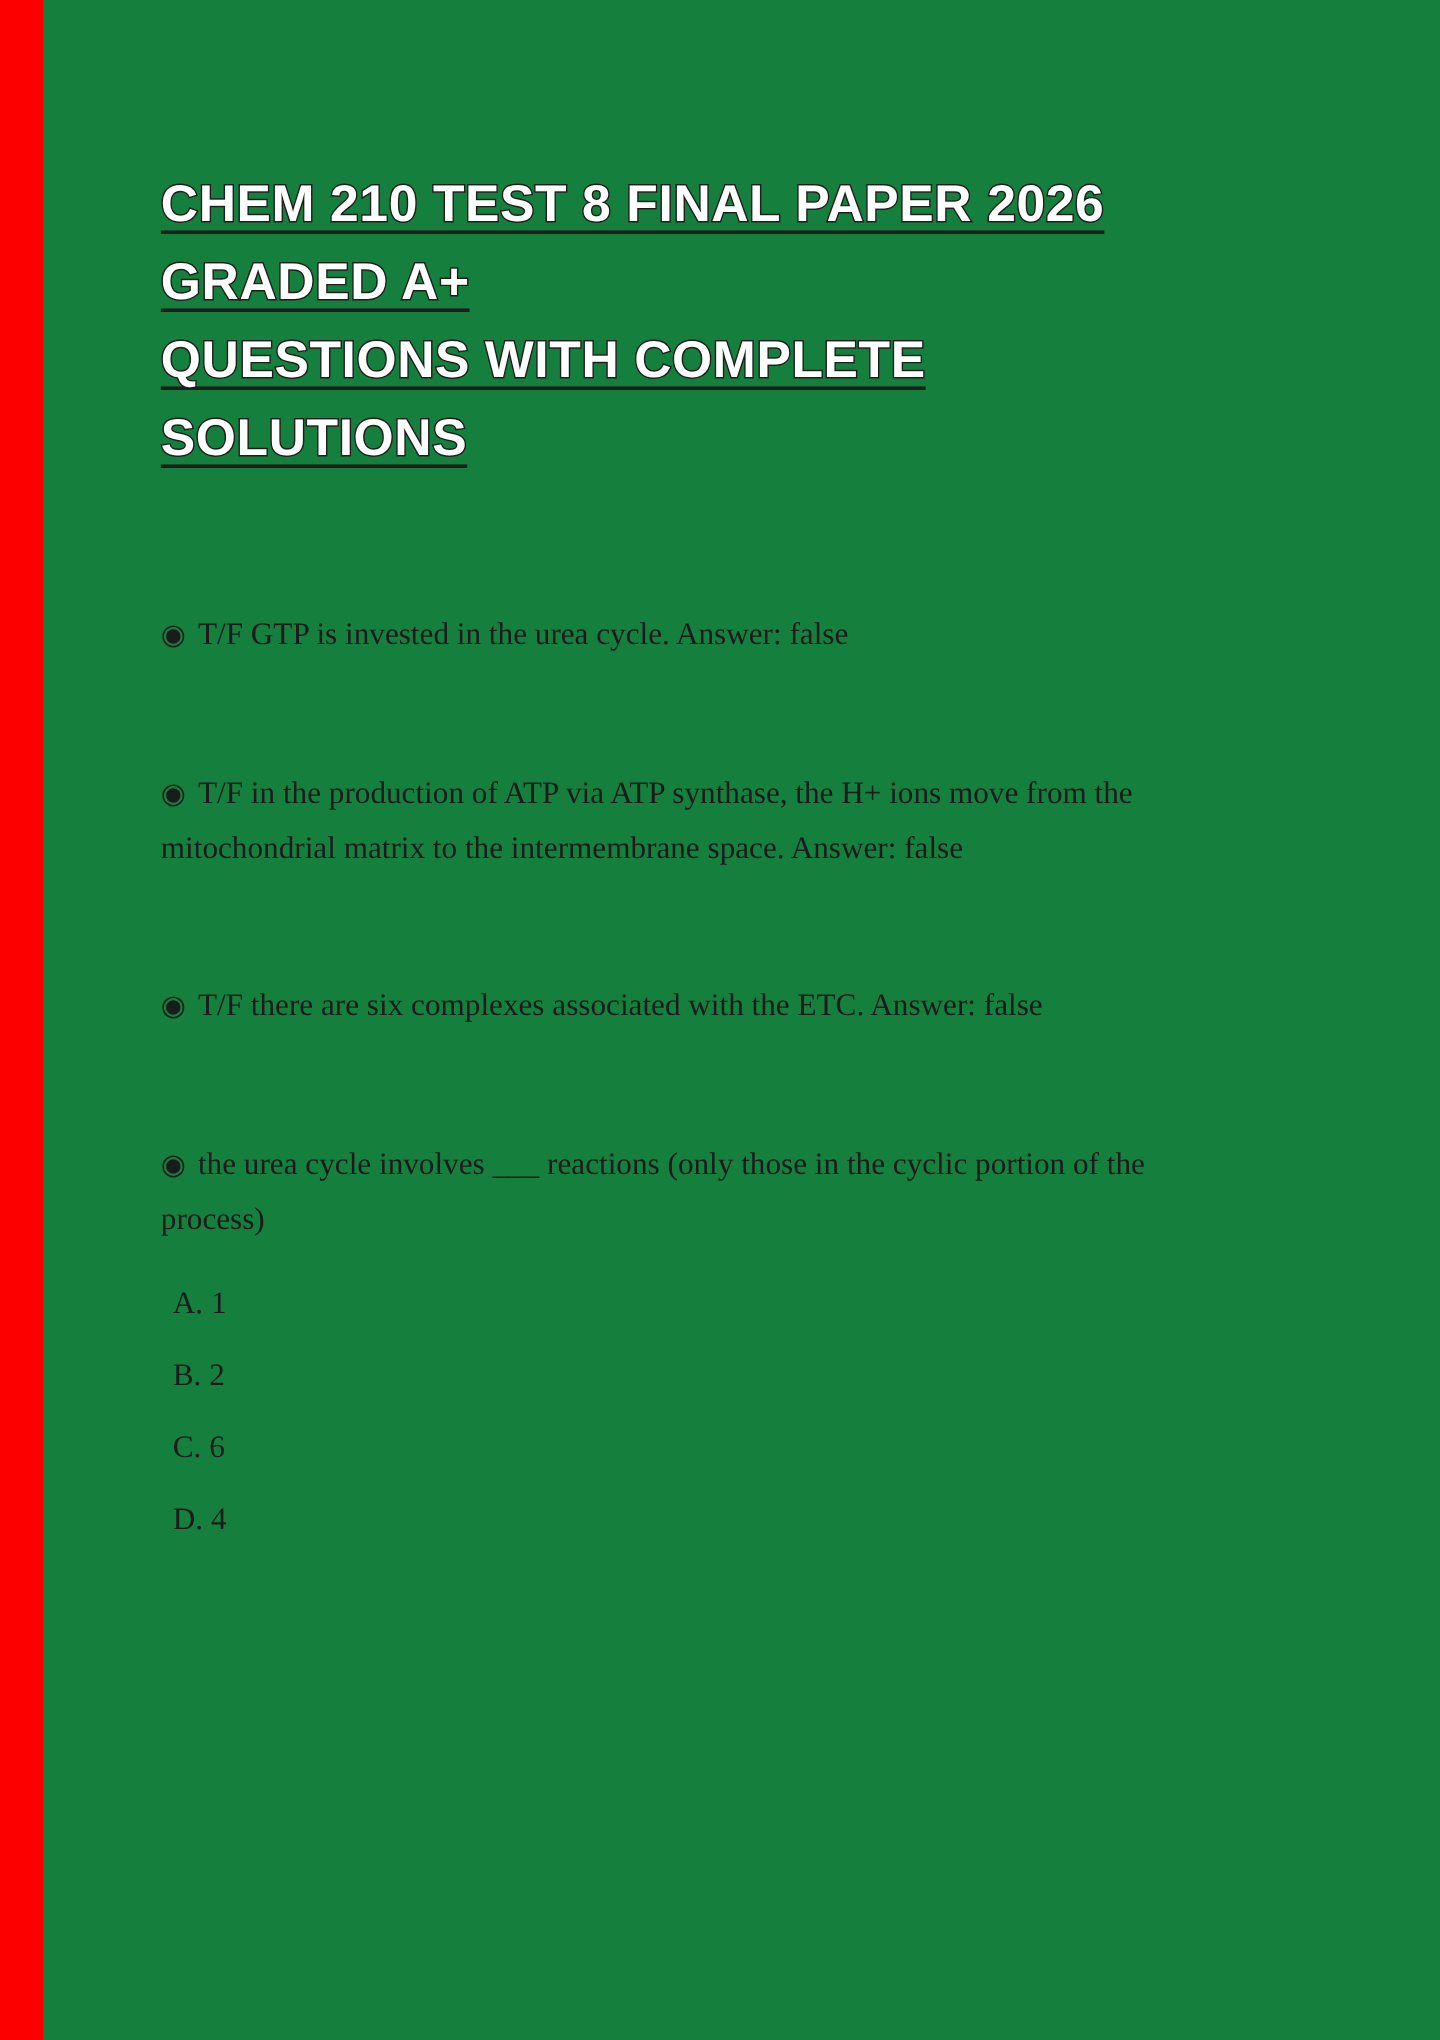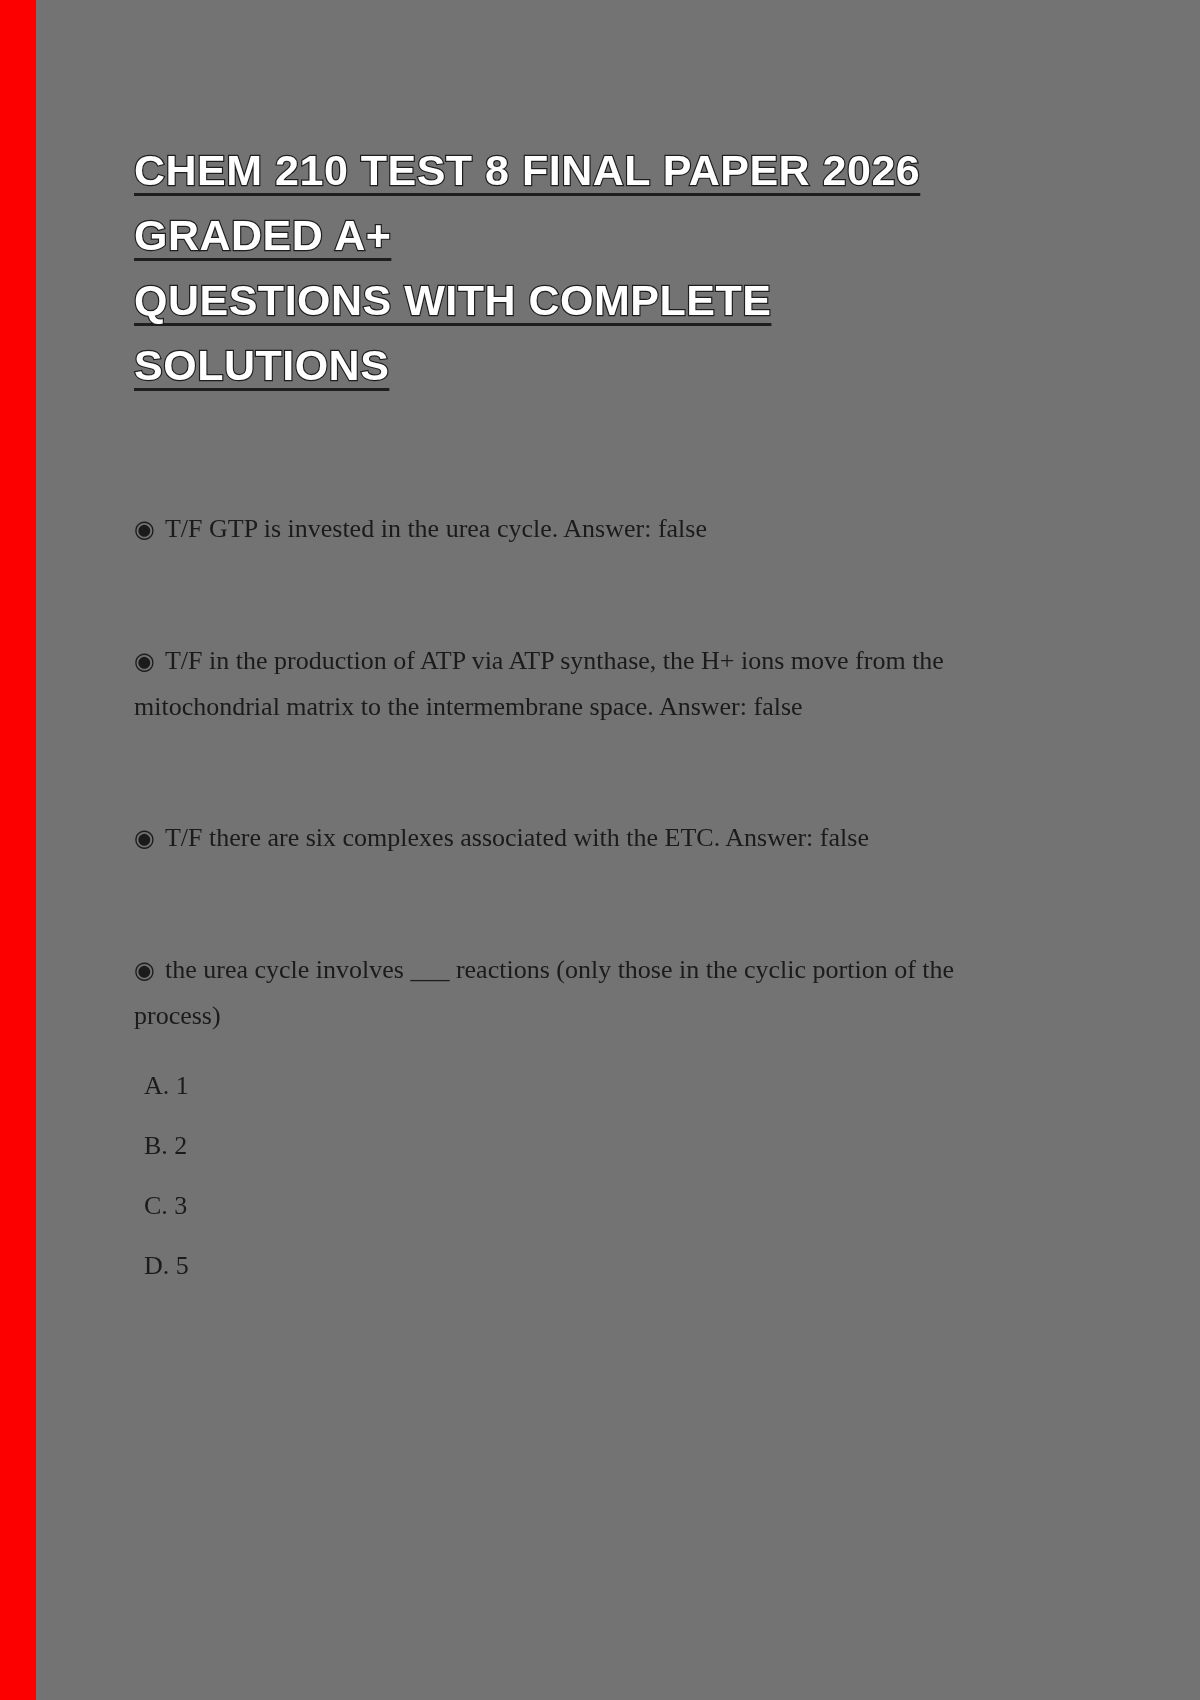--- a/index.html
+++ b/index.html
@@ -8,21 +8,21 @@
   }
   body {
     background: #ffffff;
     font-family: "Liberation Serif", serif;
     color: #1b1b1b;
   }
   .page {
     position: relative;
     width: 1200px;
     height: 1700px;
-    background: #737373;
+    background: #15803d;
     overflow: hidden;
   }
   .accent-bar {
     position: absolute;
     left: 0;
     top: 0;
     width: 36px;
     height: 1700px;
     background: #fc0000;
   }
@@ -105,20 +105,20 @@
 
       <div class="question">
         <span class="bullet">◉</span><span>T/F there are six complexes associated with the ETC. Answer: false</span>
       </div>
 
       <div class="question">
         <span class="bullet">◉</span><span>the urea cycle involves ___ reactions (only those in the cyclic portion of the process)</span>
         <div class="options">
           <div class="option">A. 1</div>
           <div class="option">B. 2</div>
-          <div class="option">C. 3</div>
-          <div class="option">D. 5</div>
+          <div class="option">C. 6</div>
+          <div class="option">D. 4</div>
         </div>
       </div>
 
     </div>
   </div>
 </div>
 
 </body></html>

